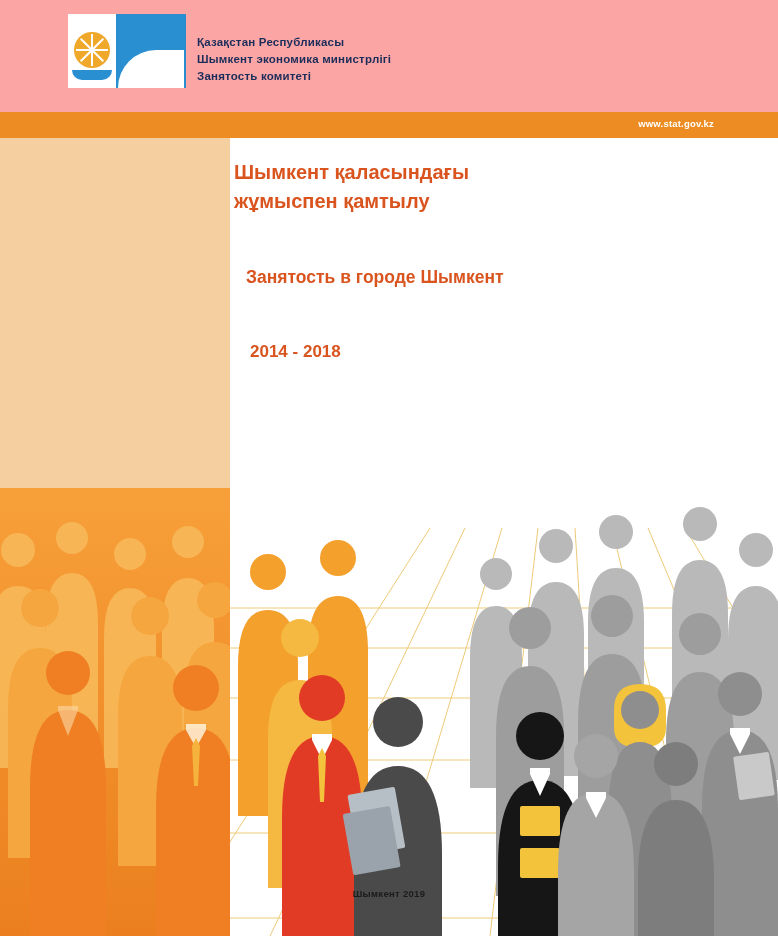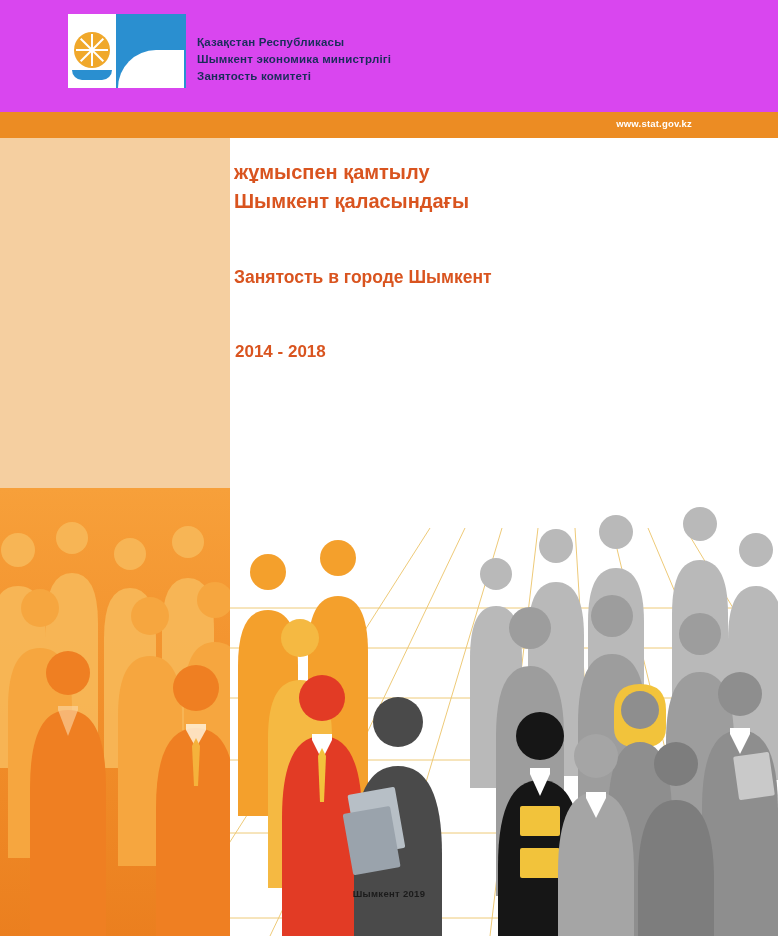--- a/index.html
+++ b/index.html
@@ -14,21 +14,21 @@
     font-family: "Liberation Sans", sans-serif;
     position: relative;
   }
 
   
   .header {
     position: absolute;
     left: 0; top: 0;
     width: 778px;
     height: 112px;
-    background: #d946ef;
+    background: #fca5a5;
   }
   .logo-wrap {
     position: absolute;
     left: 68px;
     top: 14px;
     width: 118px;
     height: 74px;
   }
   .logo-blue-block {
     position: absolute;
@@ -119,21 +119,21 @@
   .url-bar {
     position: absolute;
     left: 0;
     top: 112px;
     width: 778px;
     height: 26px;
     background: #ec8c23;
   }
   .url-text {
     position: absolute;
-    right: 86px;
+    right: 64px;
     top: 6px;
     color: #ffffff;
     font-size: 9.5px;
     font-weight: bold;
     letter-spacing: 0.2px;
   }
 
   
   .body-area {
     position: absolute;
@@ -162,27 +162,27 @@
     font-size: 20px;
     font-weight: bold;
     line-height: 29px;
     margin: 0;
   }
   .title-ru {
     color: #d9541f;
     font-size: 17.5px;
     font-weight: bold;
     line-height: 26px;
-    margin: 48px 0 0 0;
+    margin: 48px 0 0 12px;
   }
   .title-years {
     color: #d9541f;
     font-size: 17px;
     font-weight: bold;
-    margin: 52px 0 0 1px;
+    margin: 52px 0 0 16px;
   }
 
   
   .illus {
     position: absolute;
     left: 0;
     top: 488px;
     width: 778px;
     height: 448px;
     overflow: hidden;
@@ -251,22 +251,22 @@
 
 <div class="url-bar">
   <div class="url-text">www.stat.gov.kz</div>
 </div>
 
 <div class="body-area">
   <div class="peach-panel"></div>
 
   <div class="title-block">
     <div class="title-kk">
+      <div>Шымкент қаласындағы</div>
       <div>жұмыспен қамтылу</div>
-      <div>Шымкент қаласындағы</div>
     </div>
     <div class="title-ru">Занятость в городе Шымкент</div>
     <div class="title-years">2014 - 2018</div>
   </div>
 </div>
 
 <div class="illus">
   <div class="illus-left-bg"></div>
   <div class="illus-right-bg"></div>
 

